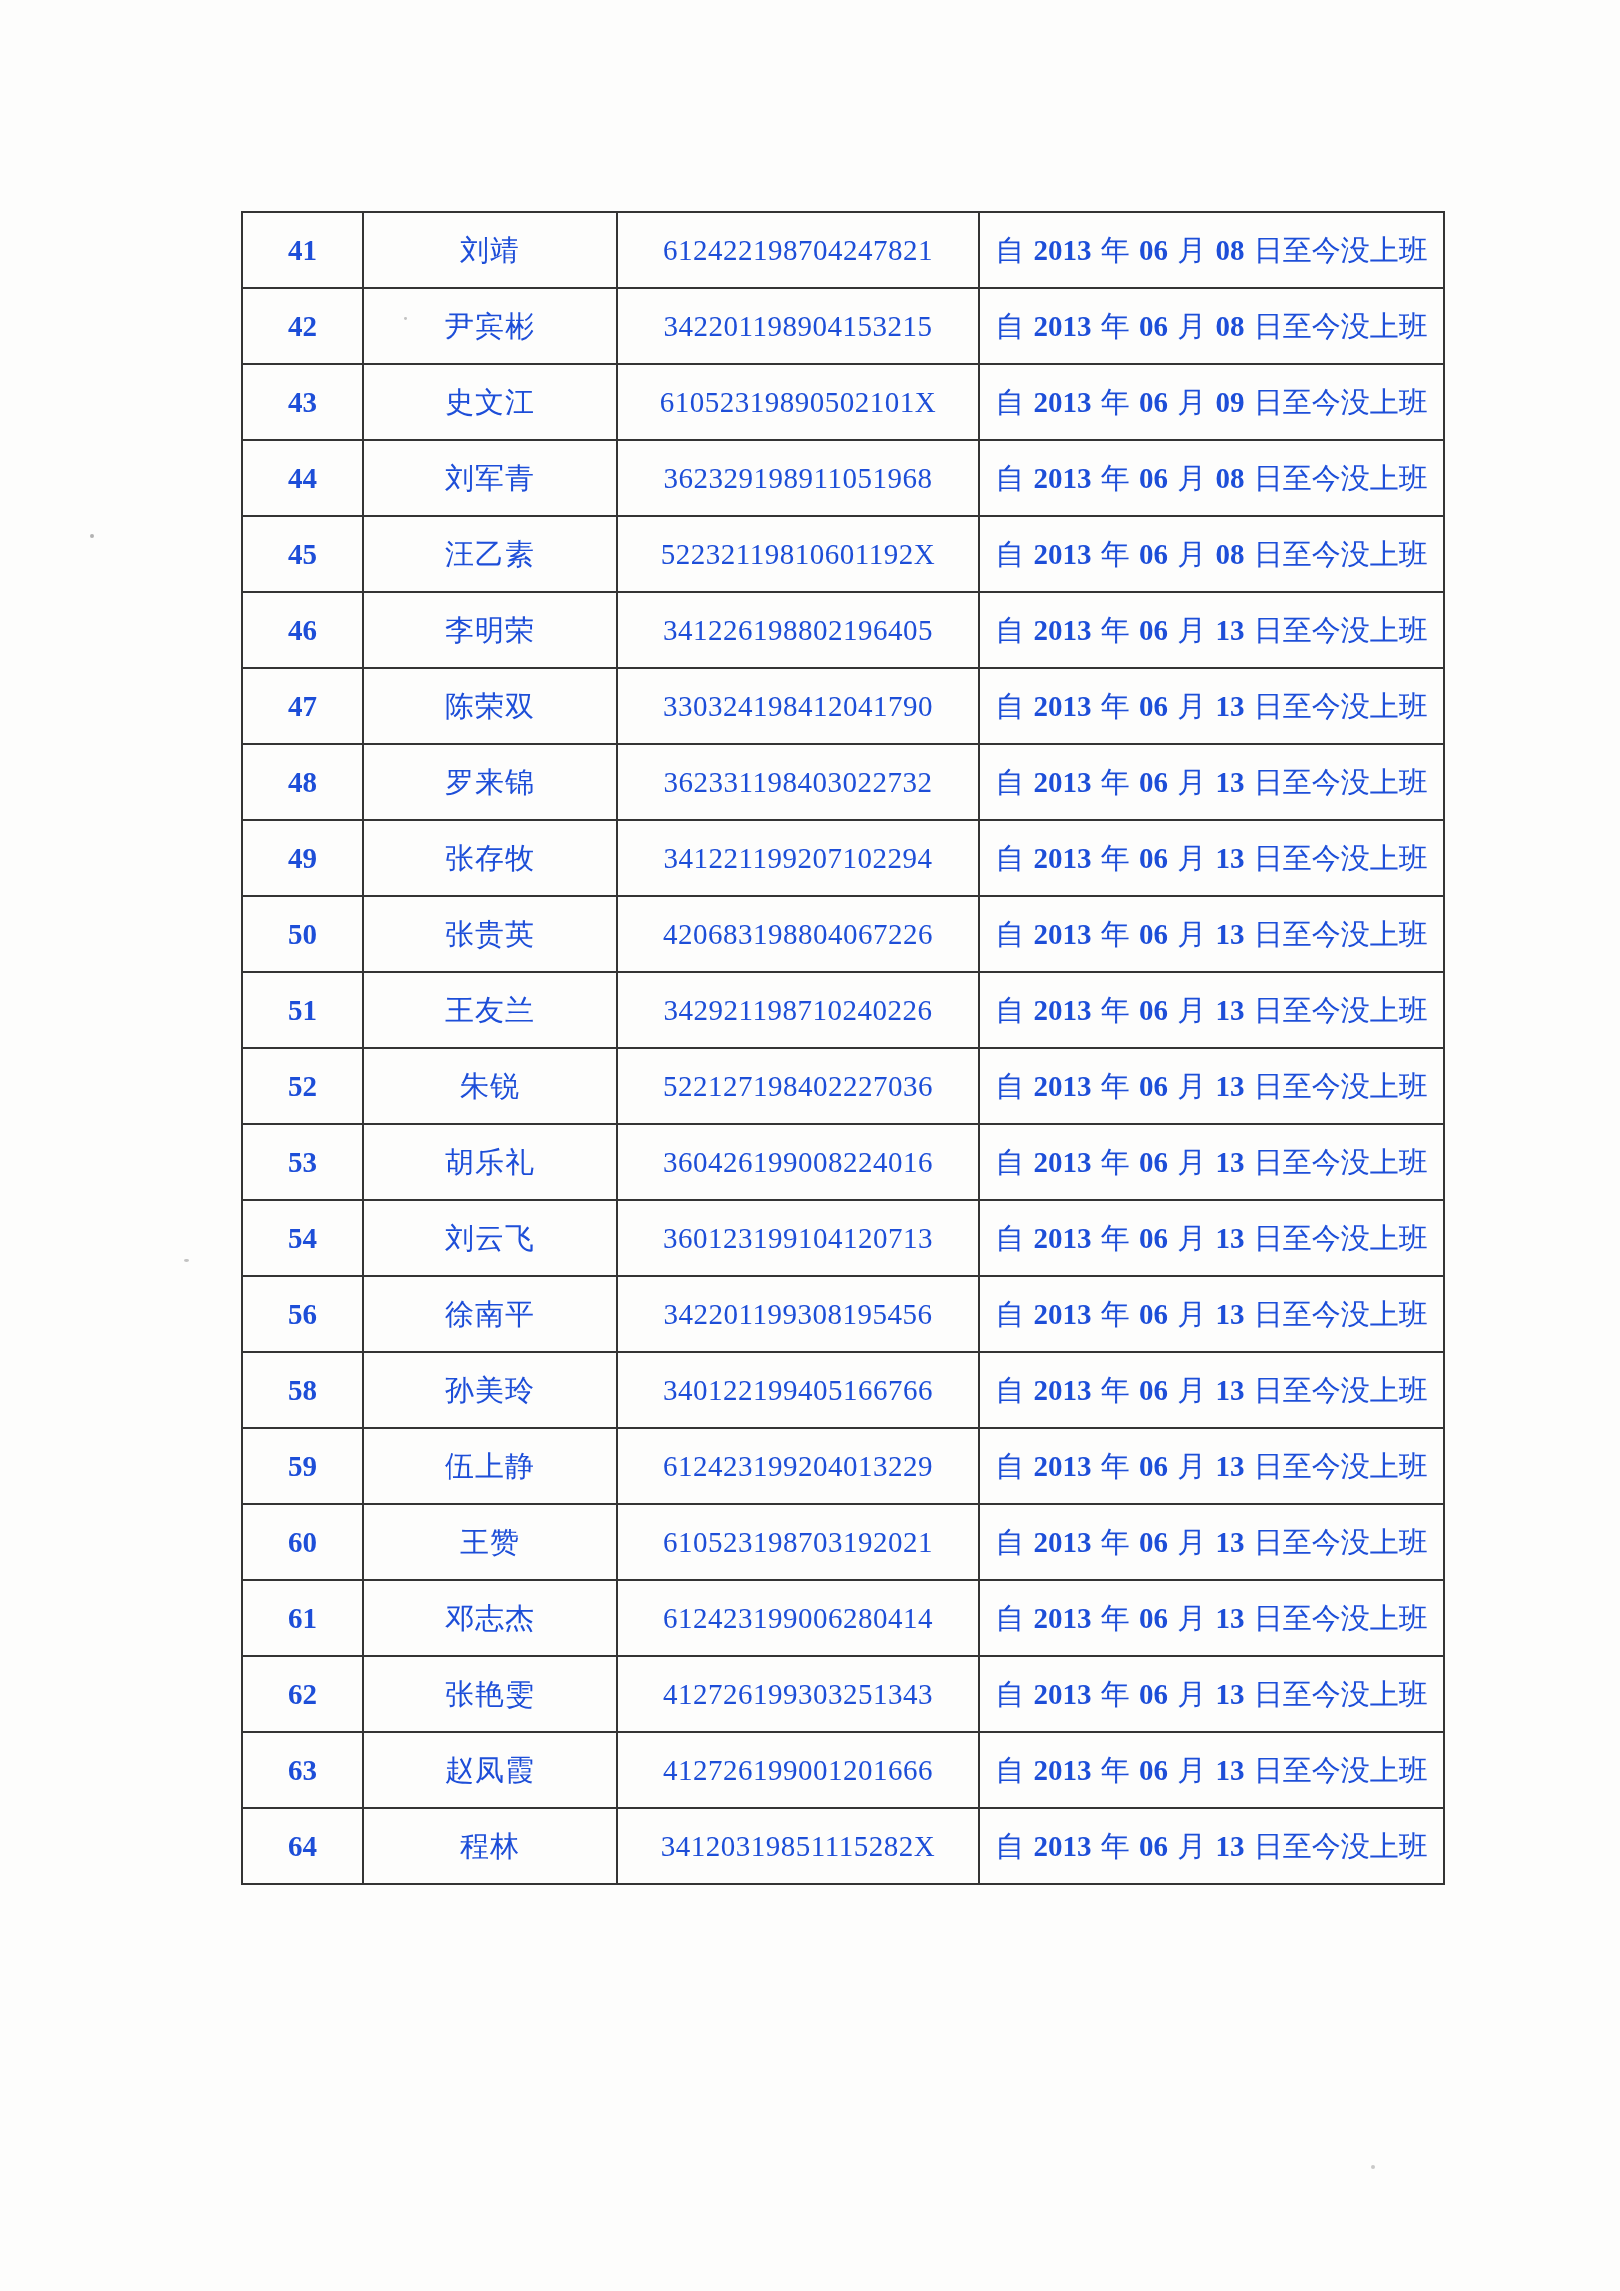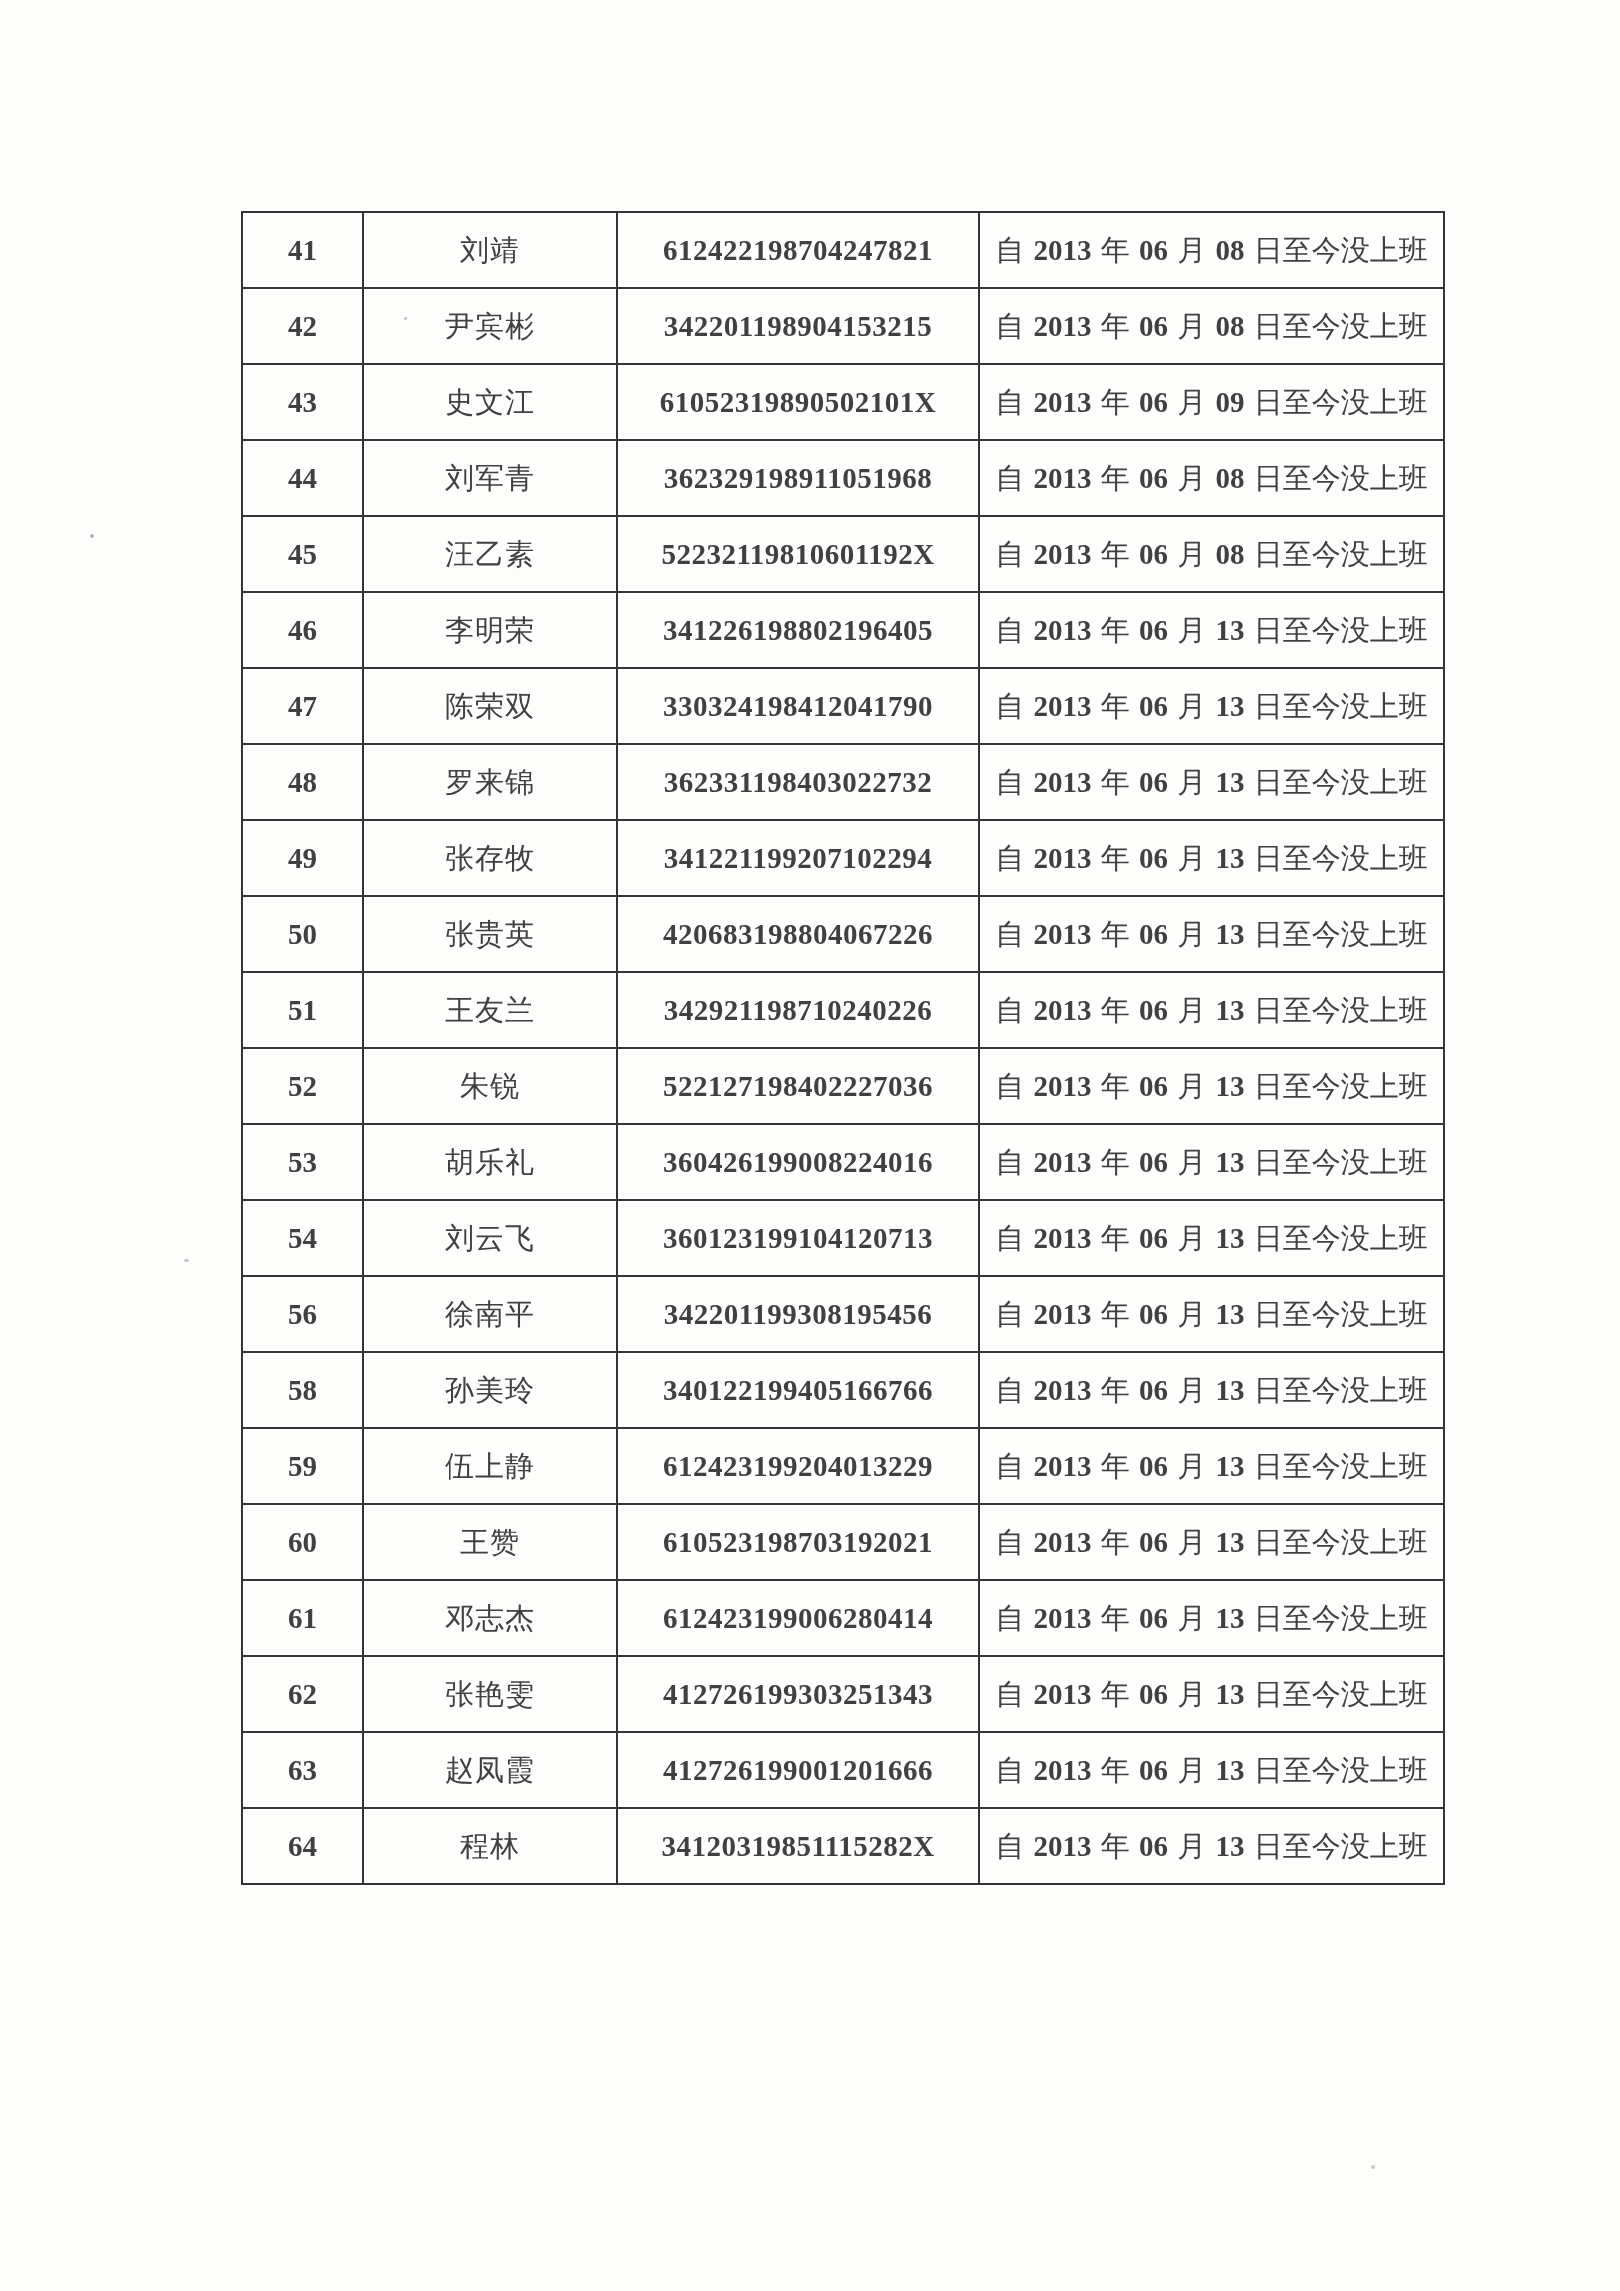--- a/index.html
+++ b/index.html
@@ -3,21 +3,21 @@
 <meta charset="utf-8">
 <style>
   html, body { margin: 0; padding: 0; background: #ffffff; }
   .page {
     position: relative;
     width: 1620px;
     height: 2292px;
     background: #fdfdfc;
     overflow: hidden;
     font-family: "Liberation Serif", "DejaVu Serif", serif;
-    color: #404040;
+    color: #1d4ed8;
   }
   table.roster {
     position: absolute;
     left: 241px;
     top: 211px;
     width: 1201px;
     border-collapse: collapse;
     table-layout: fixed;
     border: 2.9px solid #2e2e2e;
   }
@@ -26,21 +26,21 @@
     height: 74px;
     text-align: center;
     vertical-align: middle;
     font-size: 29px;
     line-height: 1;
     overflow: hidden;
     white-space: nowrap;
     padding: 0 3.9px;
   }
   td.c-serial { font-weight: bold; }
-  td.c-id     { font-weight: bold; letter-spacing: 0.5px; }
+  td.c-id     { font-weight: normal; letter-spacing: 0.5px; }
   td.c-name   { letter-spacing: 1px; }
   td.c-status { word-spacing: 2px; margin-top: 8px; }
   td.c-status b { font-weight: bold; }
   
   .speck {
     position: absolute;
     border-radius: 50%;
     background: #8a8a8a;
     opacity: 0.65;
   }

